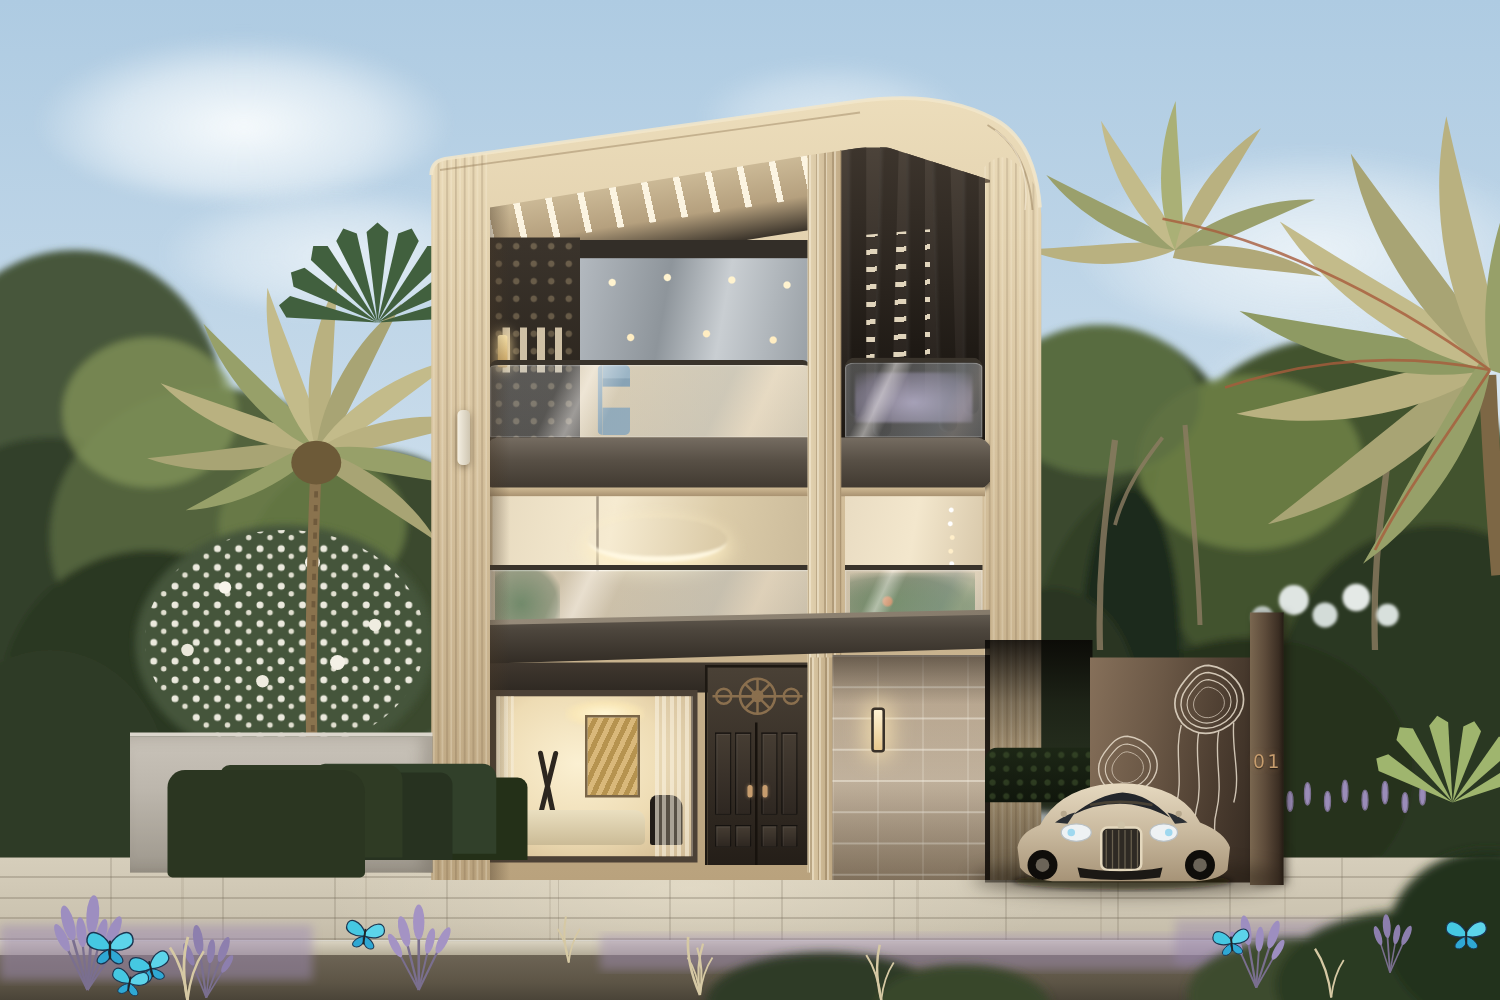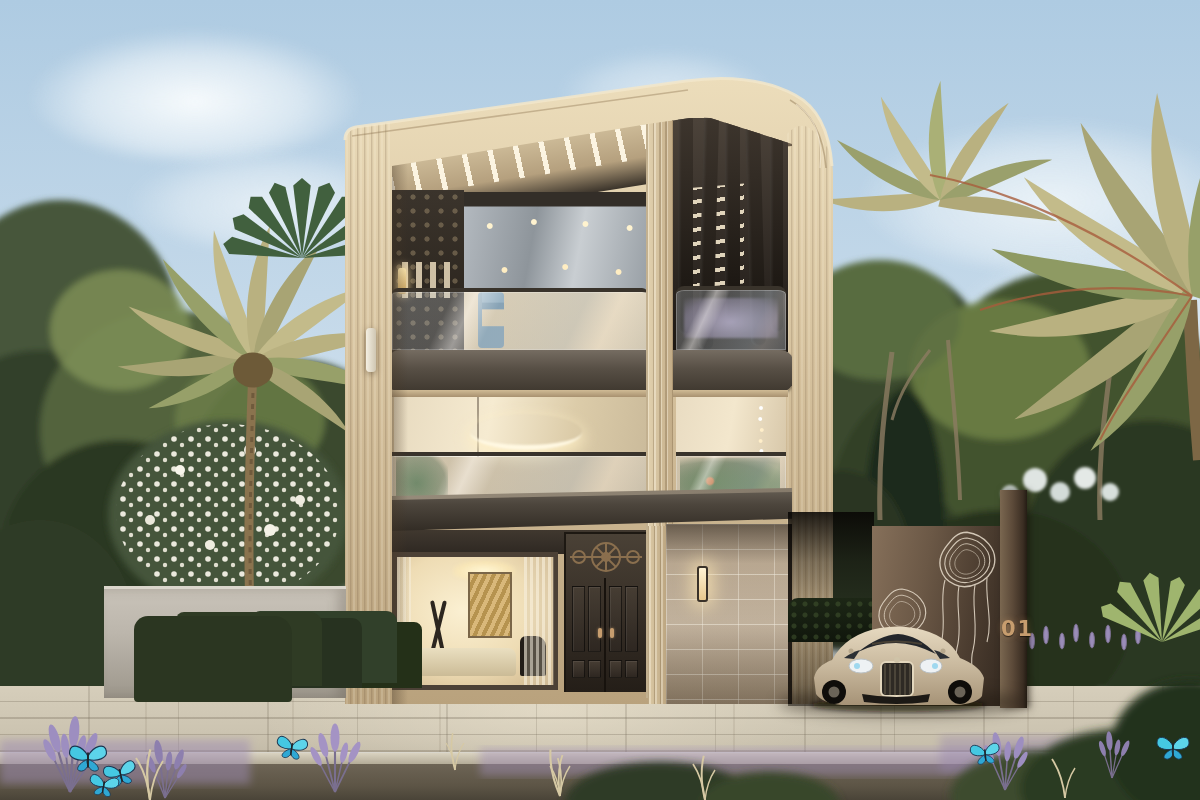--- a/index.html
+++ b/index.html
@@ -101,21 +101,21 @@
 
 .gwall{left:104px;top:586px;width:242px;height:112px;background:linear-gradient(180deg,#c9c3b9 0%,var(--wall_gray) 40%,#9d978c 100%);border-top:3px solid #dbd6cc;box-shadow:inset -8px 0 12px rgba(70,62,50,.25)}
 .gate{left:296px;top:594px;width:50px;height:104px;background:repeating-linear-gradient(90deg,#8f8а7e 0 6px,#7c766a 6px 12px),#857f73}
 .hedge{left:134px;top:616px;width:158px;height:86px;background:radial-gradient(circle 4px at 8px 8px,rgba(0,0,0,.35) 0 2.5px,rgba(0,0,0,0) 4px) 0 0/13px 13px,linear-gradient(180deg,#33402а,#222c19);background-color:#2b3621;border-radius:14px 18px 4px 4px;box-shadow:36px -10px 0 -6px #2f3b24,78px -6px 0 -8px #273220,112px -12px 0 -7px #31402a,140px -4px 0 -10px #243018}
 
 .cp-open{left:788px;top:512px;width:86px;height:194px;background:linear-gradient(180deg,rgba(8,6,4,.88) 0%,rgba(10,8,6,.4) 26%,rgba(10,8,6,.12) 52%,rgba(14,11,7,.5) 100%)}
 .cp-hedge{left:788px;top:598px;width:214px;height:44px;background:radial-gradient(circle 3px at 6px 6px,rgba(70,90,50,.5) 0 2px,rgba(0,0,0,0) 3px) 0 0/11px 11px,linear-gradient(180deg,#1d2716,#10160c);border-radius:10px 14px 0 0}
 .cp-wall{left:872px;top:526px;width:130px;height:180px;background:linear-gradient(100deg,#86robot 0,#86705a 0%,#6b5846 38%,#4c3d30 72%,#352a21 100%)}
 .cp-underslat{left:770px;top:508px;width:246px;height:40px;clip-path:polygon(0 18%,100% 0,100% 74%,0 100%);background:repeating-linear-gradient(102deg,rgba(205,185,145,.32) 0 3px,rgba(0,0,0,0) 3px 13px),linear-gradient(180deg,#201а14,#120e09)}
 .cp-pillar{left:1000px;top:490px;width:27px;height:218px;background:linear-gradient(90deg,#7б6: 0,#7a6750 0%,#5d4b3a 45%,#3b2e23 85%,#241c14 100%);box-shadow:3px 0 6px rgba(20,14,8,.5)}
-.unit-number{left:1001px;top:620px;width:26px;height:18px;color:var(--copper);font-size:21px;font-weight:bold;letter-spacing:2px;text-align:center;line-height:18px;text-shadow:0 1px 1px rgba(0,0,0,.6),0 0 6px rgba(220,160,100,.35)}
+.unit-number{left:1001px;top:600px;width:26px;height:18px;color:var(--copper);font-size:15px;font-weight:normal;letter-spacing:2px;text-align:center;line-height:18px;text-shadow:0 1px 1px rgba(0,0,0,.6),0 0 6px rgba(220,160,100,.35)}
 
 svg.layer{position:absolute;left:0;top:0}
 .z1{z-index:1}.z2{z-index:2}.z3{z-index:3}.z4{z-index:4}.z5{z-index:5}.z6{z-index:6}.z7{z-index:7}.z8{z-index:8}
 </style>
 </head>
 <body>
 
 <div class="stage">
 
   <div class="abs sky z1"></div>

